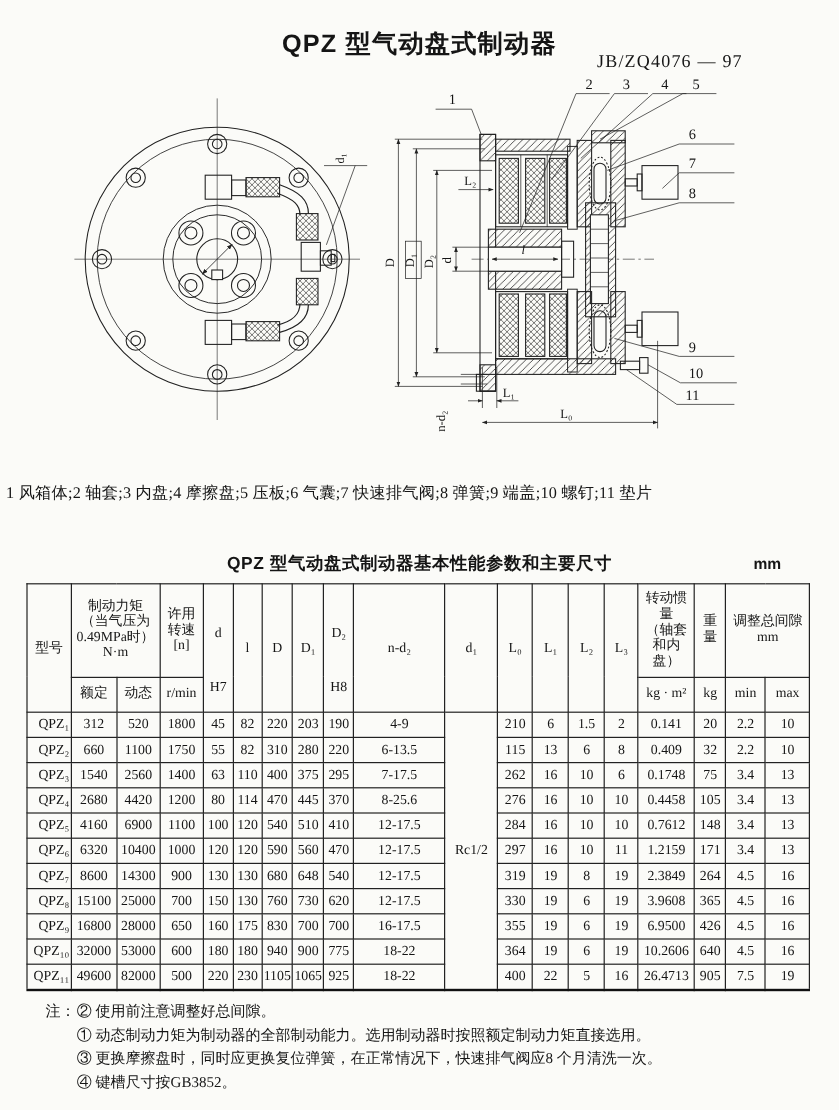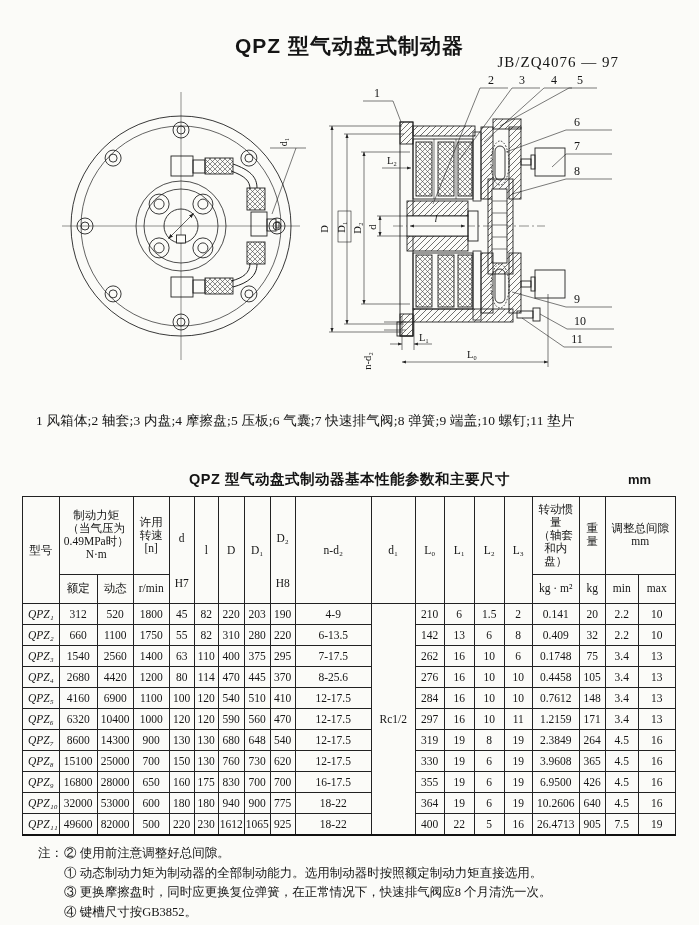--- a/index.html
+++ b/index.html
@@ -1,47 +1,47 @@
 <!DOCTYPE html>
 <html><head>
 <meta charset="utf-8">
 <style>
   html,body{margin:0;padding:0;}
   body{width:699px;height:925px;background:#fbfbf8;color:#151515;
        font-family:"Liberation Serif","DejaVu Serif",serif;overflow:hidden;}
   .page{position:relative;width:699px;height:925px;}
   
-  .hdr{position:relative;margin-top:32px;height:30px;}
+  .hdr{position:relative;margin-top:22px;height:30px;}
   .hdr h1{margin:0;text-align:center;font-size:21px;font-weight:bold;
           font-family:"Liberation Sans","DejaVu Sans",sans-serif;letter-spacing:1px;}
   .stdno{position:absolute;right:80px;top:22px;font-size:15px;letter-spacing:1px;}
   
   .intro{margin:12px 18px 0 18px;font-size:15px;line-height:23px;
          text-align:justify;text-indent:2em;letter-spacing:.5px;}
   
   .fig{margin-top:2px;height:348px;}
   svg text{font-family:"Liberation Serif","DejaVu Serif",serif;fill:#151515;}
   
-  .legend{margin:0 0 0 36px;font-size:13.5px;letter-spacing:.2px;}
+  .legend{margin:0 0 0 5px;font-size:13.5px;letter-spacing:.2px;}
   
   .ttl{position:relative;margin-top:7px;height:22px;}
   .ttl .t{display:block;text-align:center;font-weight:bold;font-size:14.5px;
           font-family:"Liberation Sans","DejaVu Sans",sans-serif;letter-spacing:.5px;margin-top:40px;}
   .ttl .u{position:absolute;right:48px;top:2px;font-size:13px;
           font-family:"Liberation Sans","DejaVu Sans",sans-serif;font-weight:bold;}
   
   table{border-collapse:collapse;table-layout:fixed;margin:4px 0 0 22px;
         border:1.5px solid #111;border-bottom:2.5px solid #111;}
   th,td{border:1px solid #222;font-weight:normal;text-align:center;
         padding:0 1px;font-size:11px;line-height:13px;overflow:hidden;}
   thead th{white-space:pre-line;font-size:11.5px;}
   thead tr.r1 th{height:62px;}
   thead tr.r2 th{height:24px;}
   tbody td{height:20px;font-size:11.5px;}
-  tbody td:first-child{text-align:left;padding-left:5px;font-style:italic;}
+  tbody td:first-child{text-align:right;padding-left:5px;}
   .vsplit{display:flex;flex-direction:column;justify-content:space-between;
           height:80px;align-items:center;}
   .vsplit .top{margin-top:22px;}
   
   .notes{position:relative;margin:8px 0 0 0;padding-left:64px;font-size:12.5px;
          line-height:19.5px;}
   .notes .nlabel{position:absolute;left:38px;top:0;}
 </style>
 </head>
 <body>
@@ -369,21 +369,21 @@
           <td>QPZ₂</td>
           <td>660</td>
           <td>1100</td>
           <td>1750</td>
           <td>55</td>
           <td>82</td>
           <td>310</td>
           <td>280</td>
           <td>220</td>
           <td>6-13.5</td>
-          <td>142</td>
+          <td>115</td>
           <td>13</td>
           <td>6</td>
           <td>8</td>
           <td>0.409</td>
           <td>32</td>
           <td>2.2</td>
           <td>10</td>
         </tr>
         <tr>
           <td>QPZ₃</td>
@@ -545,21 +545,21 @@
           <td>4.5</td>
           <td>16</td>
         </tr>
         <tr>
           <td>QPZ₁₁</td>
           <td>49600</td>
           <td>82000</td>
           <td>500</td>
           <td>220</td>
           <td>230</td>
-          <td>1612</td>
+          <td>1105</td>
           <td>1065</td>
           <td>925</td>
           <td>18-22</td>
           <td>400</td>
           <td>22</td>
           <td>5</td>
           <td>16</td>
           <td>26.4713</td>
           <td>905</td>
           <td>7.5</td>

